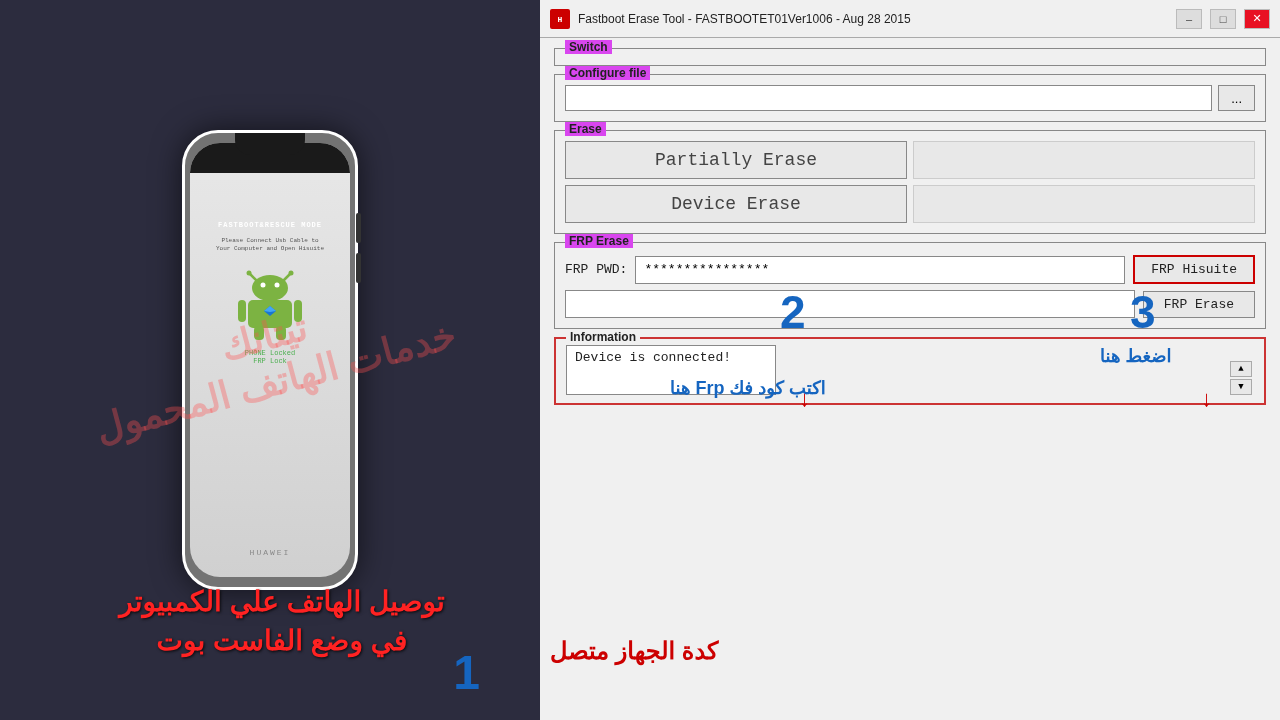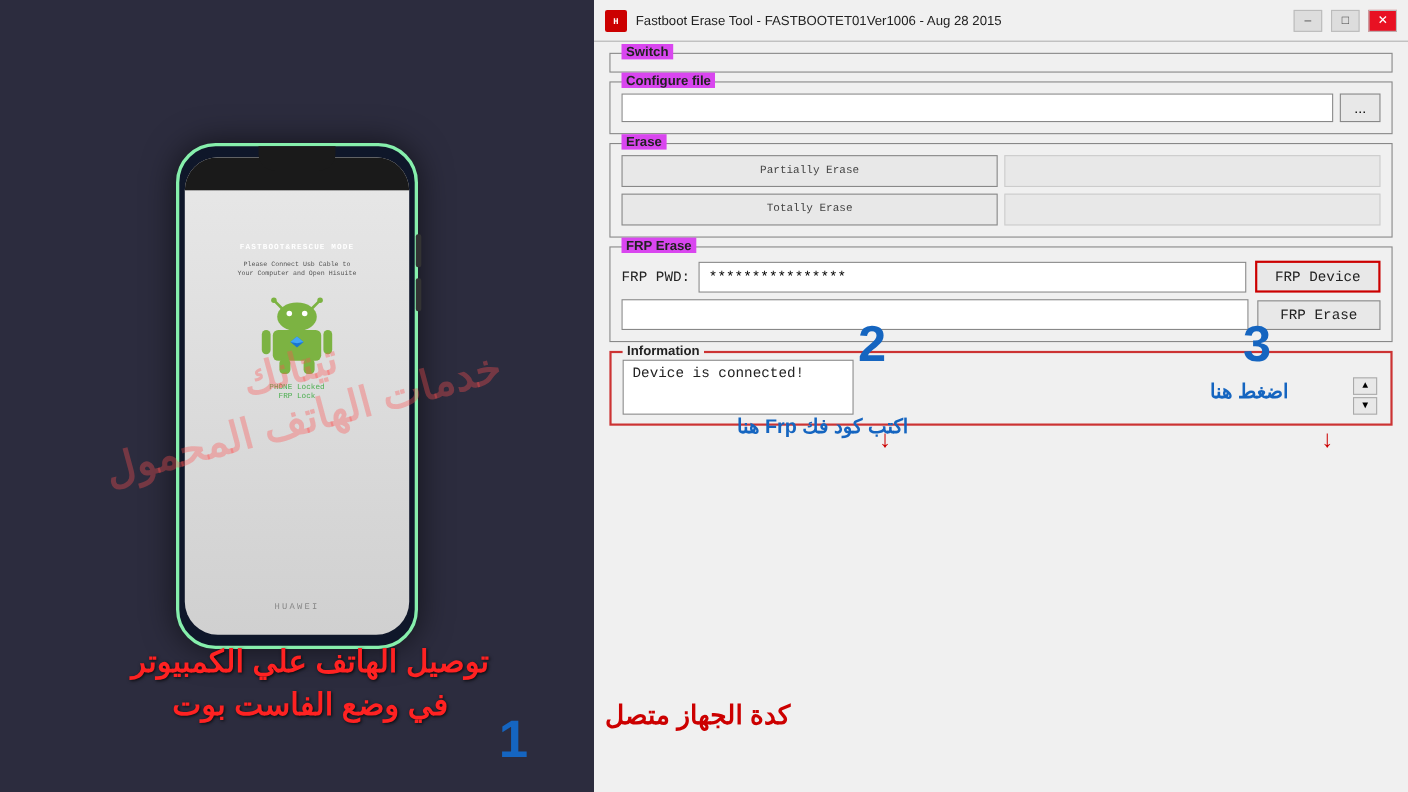--- a/index.html
+++ b/index.html
@@ -19,26 +19,26 @@
       top: 0;
       width: 540px;
       height: 720px;
       background: #2c2c3e;
       display: flex;
       align-items: center;
       justify-content: center;
     }
 
     .phone-outer {
-      width: 220px;
+      width: 176px;
       height: 460px;
-      background: #0f172a;
+      background: #737373;
       border-radius: 36px;
       position: relative;
-      border: 3px solid #86efac;
+      border: 3px solid #ffffff;
       box-shadow: 0 0 30px rgba(0,0,0,0.6);
     }
 
     .phone-notch {
       position: absolute;
       top: 0;
       left: 50%;
       transform: translateX(-50%);
       width: 70px;
       height: 22px;
@@ -338,21 +338,21 @@
       display: grid;
       grid-template-columns: 1fr 1fr;
       gap: 6px;
       padding-top: 4px;
     }
 
     .erase-btn {
       padding: 8px 14px;
       border: 1px solid #888;
       background: #e8e8e8;
-      font-size: 10px;
+      font-size: 18px;
       font-family: 'Courier New', monospace;
       cursor: pointer;
       color: #444;
       text-align: center;
     }
 
     
     .frp-content {
       padding-top: 6px;
     }
@@ -655,32 +655,32 @@
         <input class="config-input" type="text" value="" style="">
         <button class="dots-btn">...</button>
       </div>
     </div>
 
     <div class="group-box">
       <span class="group-label">Erase</span>
       <div class="erase-grid">
         <button class="erase-btn">Partially Erase</button>
         <div style="border: 1px solid #ccc; background: #e8e8e8;"></div>
-        <button class="erase-btn">Totally Erase</button>
+        <button class="erase-btn">Device Erase</button>
         <div style="border: 1px solid #ccc; background: #e8e8e8;"></div>
       </div>
     </div>
 
     <div class="group-box">
       <span class="group-label">FRP Erase</span>
       <div class="frp-content">
         <div class="frp-row">
           <span class="frp-label">FRP PWD:</span>
           <input class="frp-pwd-input" type="text" value="****************" style="">
-          <button class="frp-unlock-btn">FRP Device</button>
+          <button class="frp-unlock-btn">FRP Hisuite</button>
         </div>
         <div class="frp-extra-row">
           <input class="frp-extra-input" type="text" style="">
           <button class="frp-erase-btn">FRP Erase</button>
         </div>
       </div>
     </div>
 
     <div style="position:relative;">
       <div class="info-group">

